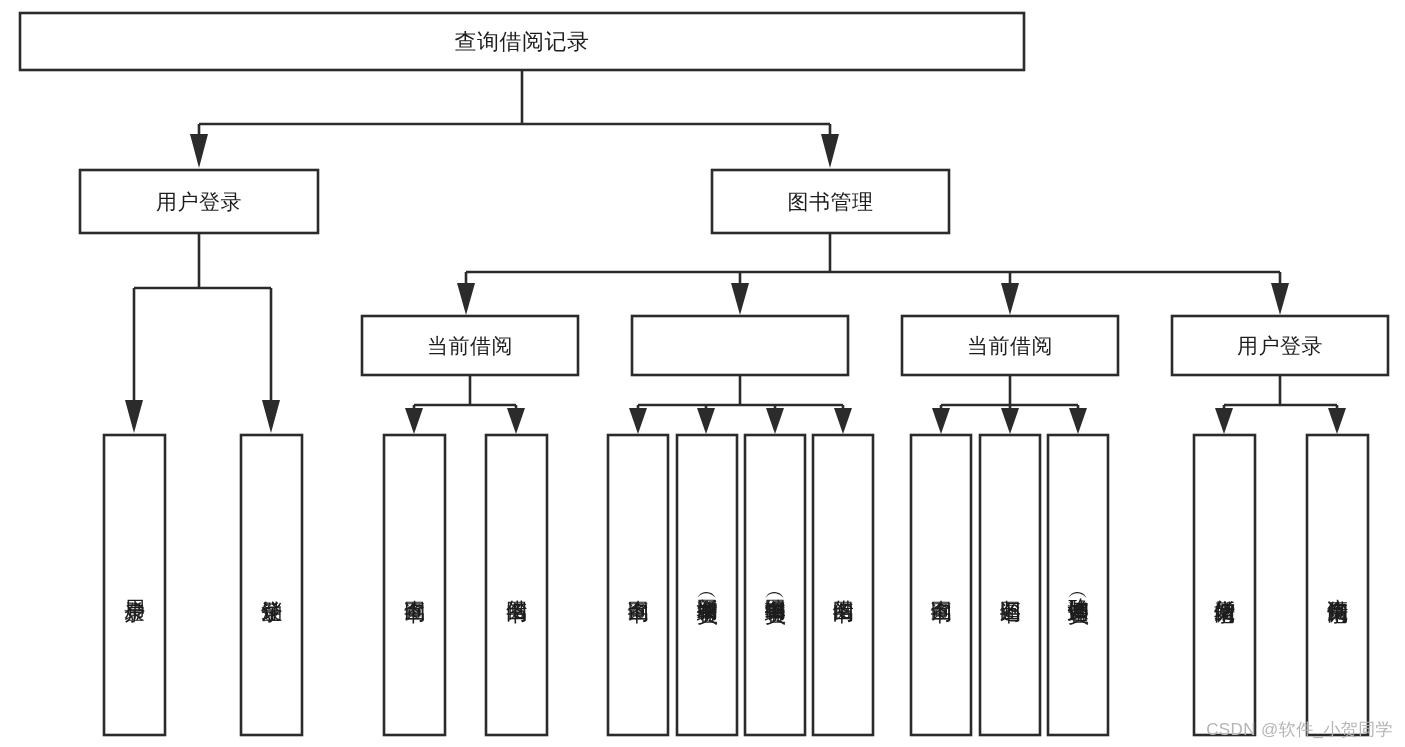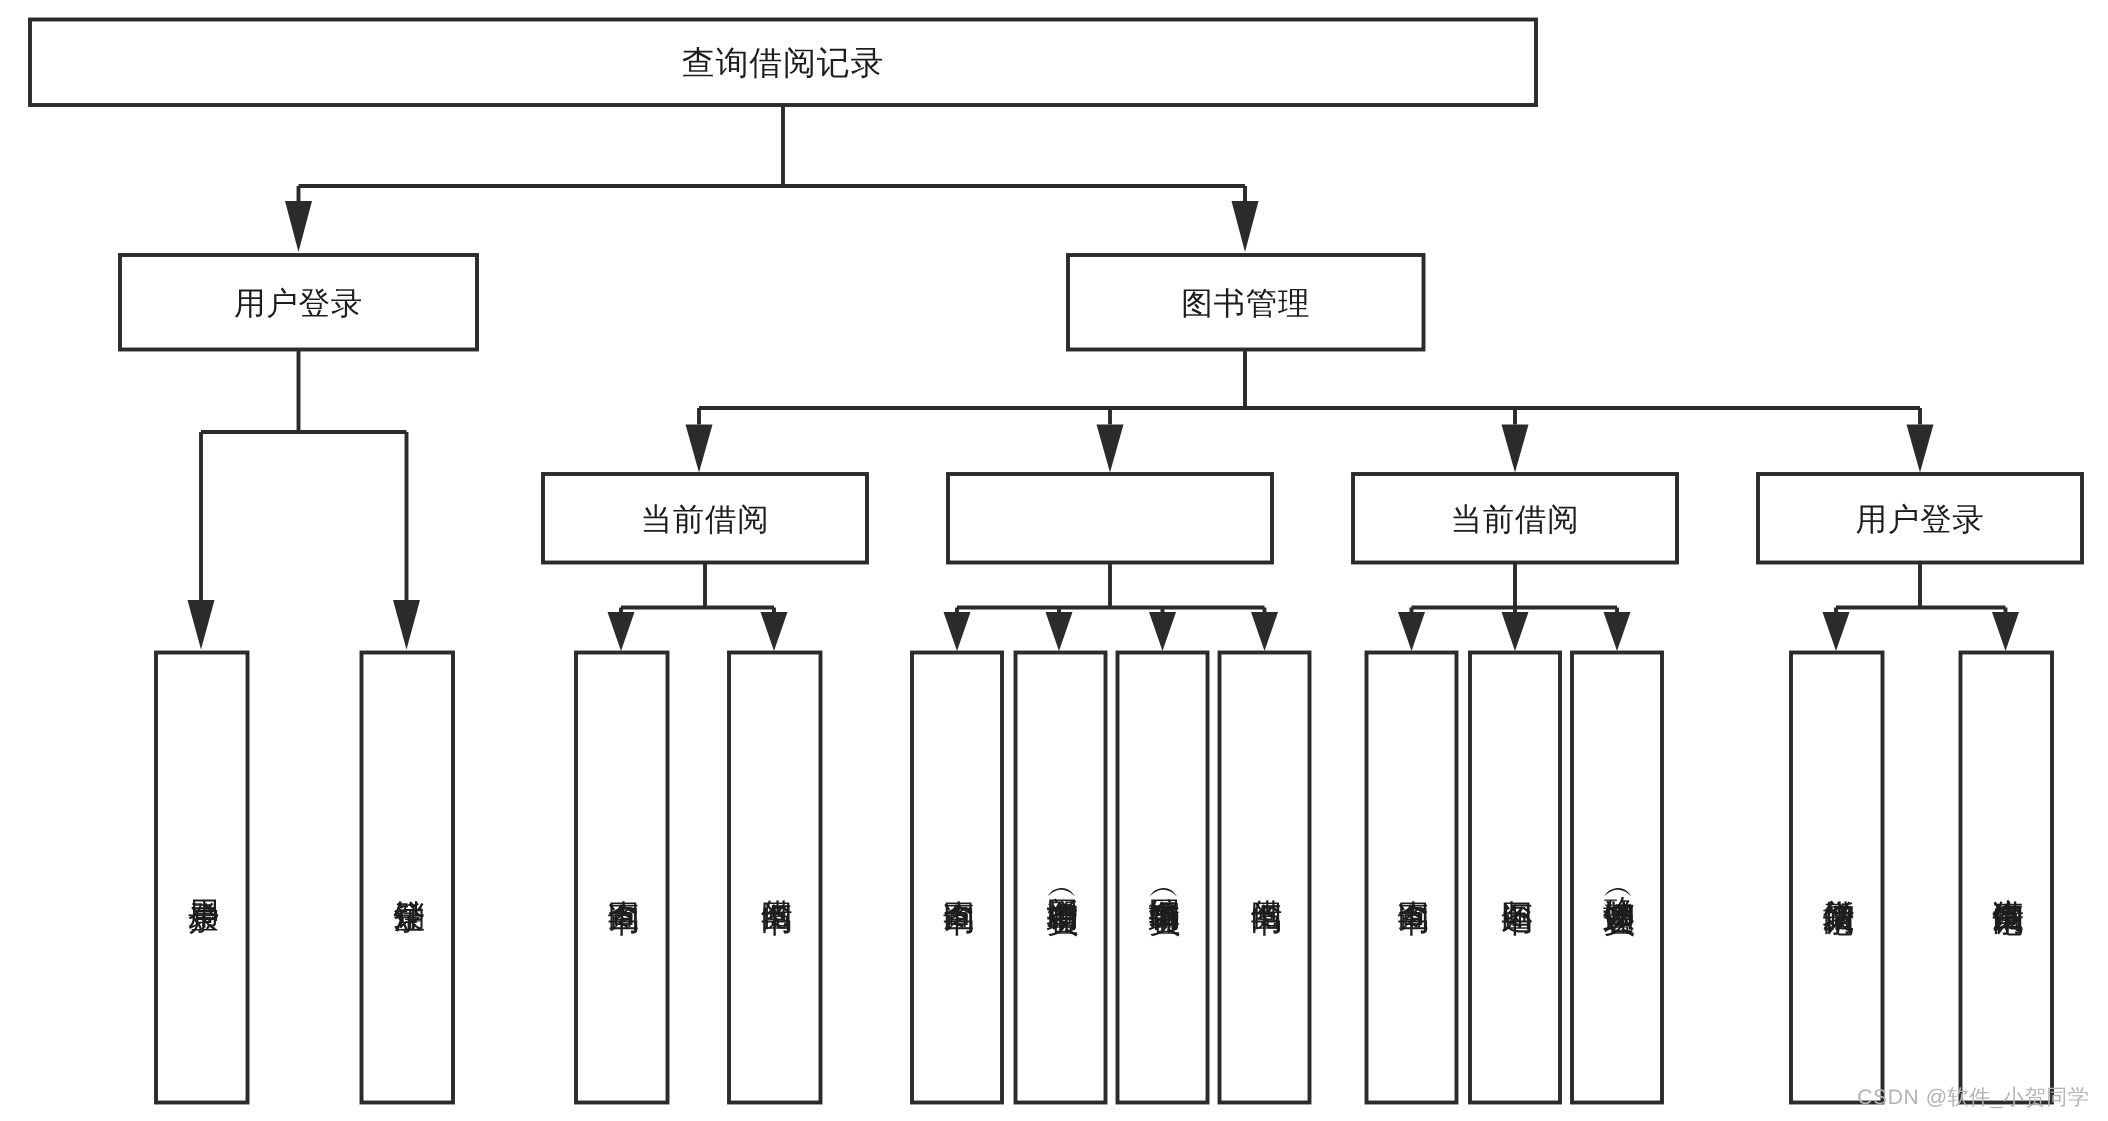--- a/index.html
+++ b/index.html
@@ -69,21 +69,21 @@
     writing-mode: vertical-rl;
     text-orientation: upright;
     white-space: nowrap;
     pointer-events: none;
     letter-spacing: 1px;
   }
   .watermark {
     position: absolute;
     right: 12px;
     bottom: 6px;
-    font-size: 14px;
+    font-size: 17px;
     color: #b4b4b4;
     letter-spacing: 0.4px;
     white-space: nowrap;
     pointer-events: none;
   }
 </style>
 </head>
 <body>
 
 <div id="diagram-root">

